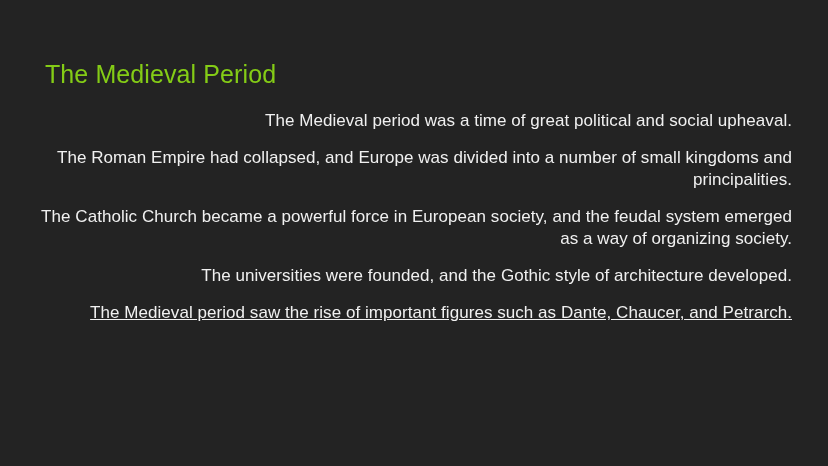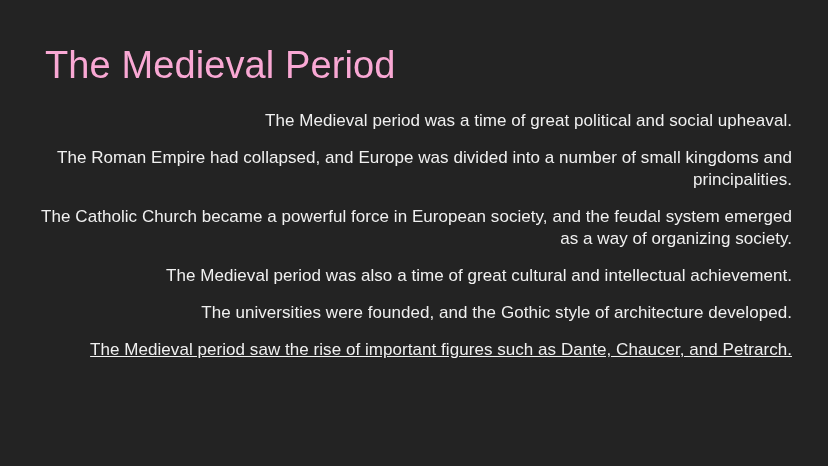--- a/index.html
+++ b/index.html
@@ -18,27 +18,27 @@
   .slide {
     position: relative;
     width: 828px;
     height: 466px;
     background: #232323;
     box-sizing: border-box;
   }
   .slide-title {
     position: absolute;
     left: 45px;
-    top: 46px;
+    top: 55px;
     width: 740px;
     margin: 0;
-    font-size: 38px;
+    font-size: 25px;
     font-weight: 400;
     line-height: 38px;
-    color: #f9a8d4;
+    color: #84cc16;
     letter-spacing: 0.1px;
     white-space: nowrap;
   }
   .body-block {
     position: absolute;
     left: 34px;
     top: 110px;
     width: 758px;
   }
   .body-para {
@@ -59,18 +59,17 @@
 <body>
 
 <div class="slide">
 
   <h1 class="slide-title">The Medieval Period</h1>
 
   <div class="body-block">
     <p class="body-para">The Medieval period was a time of great political and social upheaval.</p>
     <p class="body-para">The Roman Empire had collapsed, and Europe was divided into a number of small kingdoms and principalities.</p>
     <p class="body-para">The Catholic Church became a powerful force in European society, and the feudal system emerged as a way of organizing society.</p>
-    <p class="body-para">The Medieval period was also a time of great cultural and intellectual achievement.</p>
     <p class="body-para">The universities were founded, and the Gothic style of architecture developed.</p>
     <p class="body-para">The Medieval period saw the rise of important figures such as Dante, Chaucer, and Petrarch.</p>
   </div>
 
 </div>
 
 </body></html>

